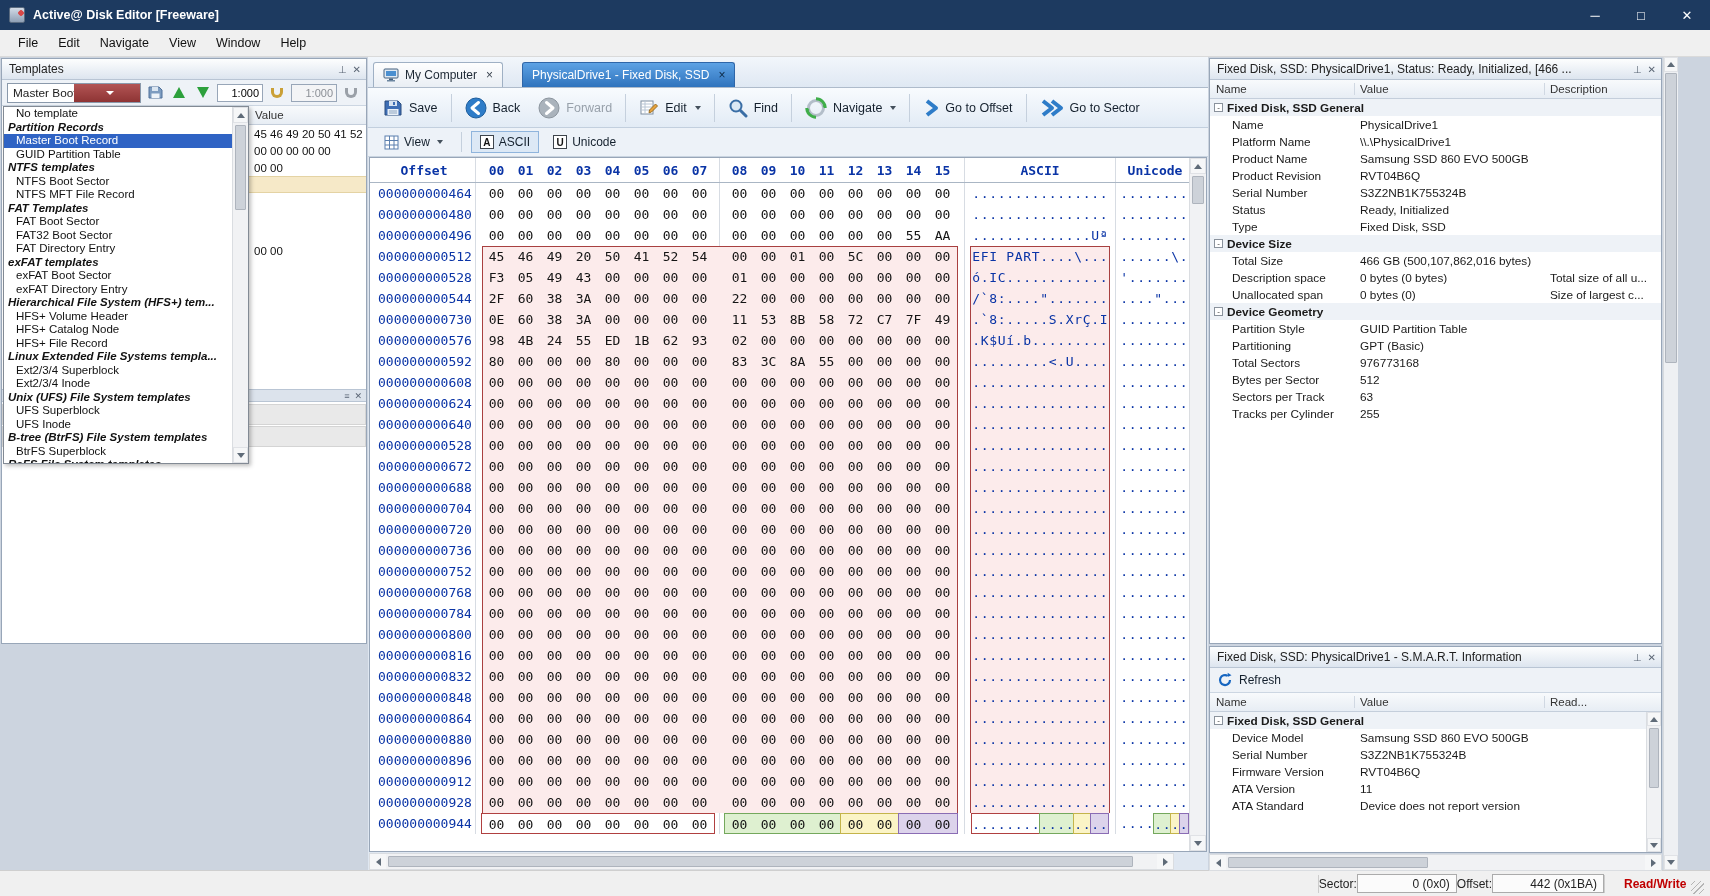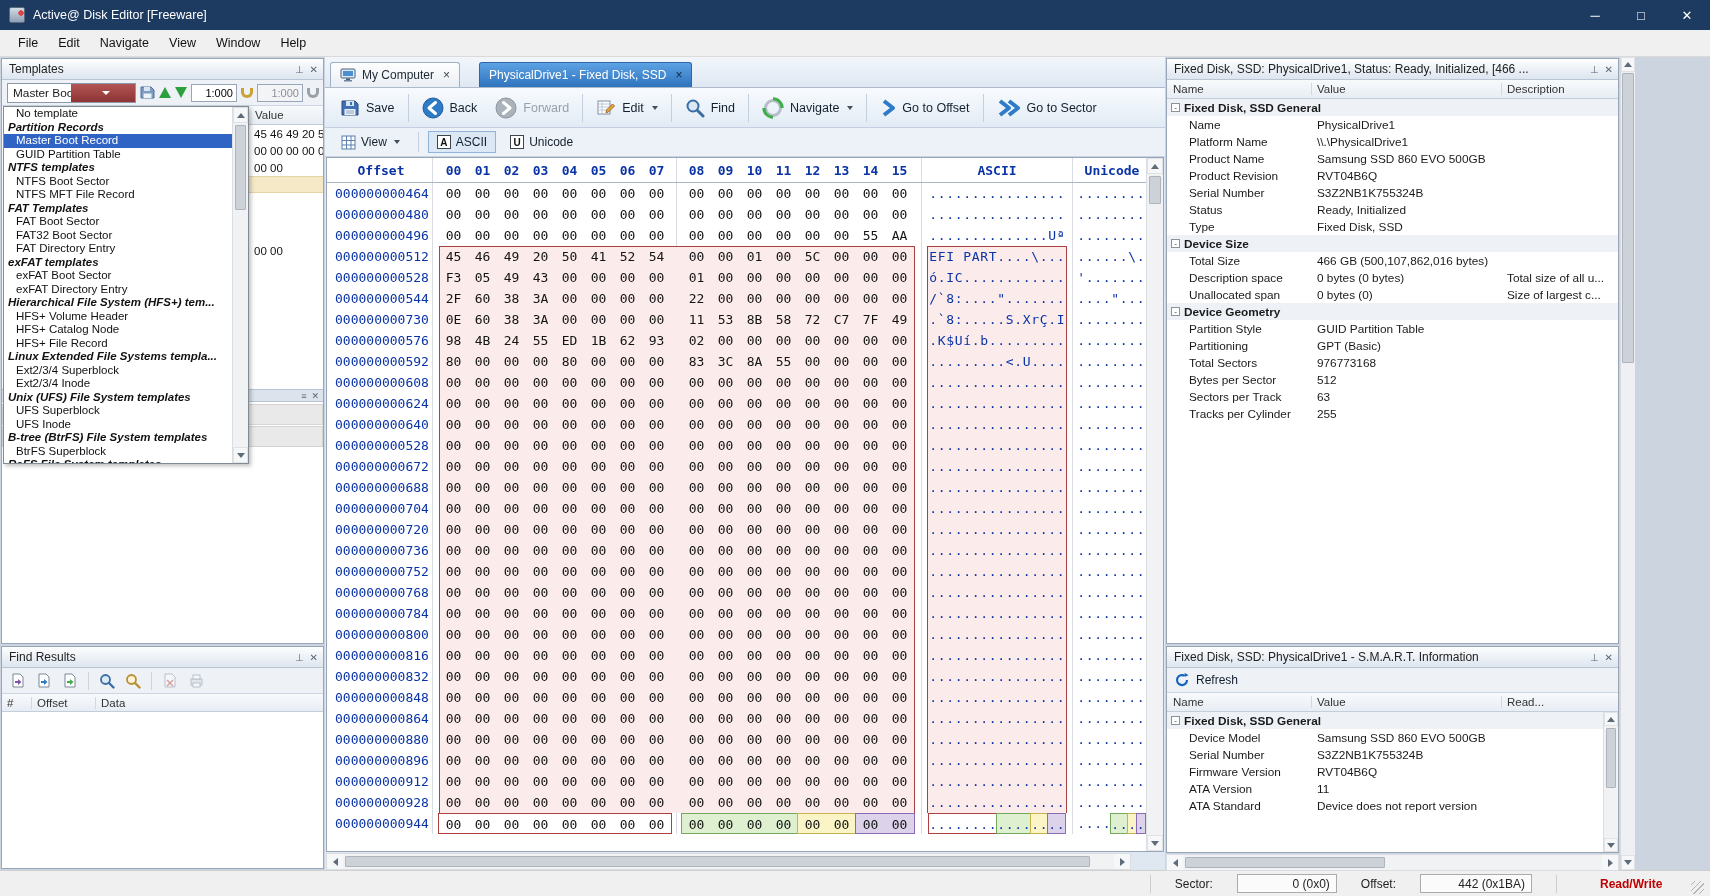--- a/index.html
+++ b/index.html
@@ -4,29 +4,29 @@
 <style>
 * { margin:0; padding:0; box-sizing:border-box; }
 html,body { width:1710px; height:896px; overflow:hidden; }
 body { font-family:"Liberation Sans",sans-serif; font-size:12px; color:#1a1a1a; background:#ccd4df; }
 .window { width:1710px; height:896px; display:flex; flex-direction:column; position:relative; }
 
 
 .titlebar { height:30px; background:#1d3a60; color:#fff; display:flex; align-items:center; flex:none; }
 .app-icon { width:16px; height:16px; margin-left:9px; border-radius:2px; border:1px solid #56central?; border:1px solid #5a6b80;
   background: radial-gradient(circle at 11px 5px, #d84848 0 2.5px, transparent 3px), linear-gradient(#d2dbe6,#8fa0b5); }
-.tb-title { margin-left:8px; font-size:12.5px; }
+.tb-title { margin-left:8px; font-size:12.5px;font-weight:bold; }
 .tb-btns { margin-left:auto; display:flex; height:30px; }
 .tb-btn { width:46px; display:flex; align-items:center; justify-content:center; font-size:13px; color:#fff; }
 .menubar { height:27px; background:#f0f0f0; border-bottom:1px solid #dadada; display:flex; align-items:center; padding-left:8px; flex:none; }
 .menu-item { padding:5px 10px; font-size:12.5px; color:#111; }
 
 
 .main { flex:1; min-height:0; display:flex; }
-.left-col { width:325px; display:flex; flex-direction:column; }
+.left-col { width:368px; display:flex; }
 .center-col { width:840px; display:flex; flex-direction:column; background:#dfe7f1; }
 .right-col { width:455px; display:flex; flex-direction:column; }
 .far-scroll { width:15px; background:#eef0f3; border-left:1px solid #d6dade; position:relative; }
 
 
 .panel { border:1px solid #98a6b8; background:#fff; display:flex; flex-direction:column; margin:1px; overflow:hidden; }
 .panel-header { height:21px; flex:none; background:linear-gradient(#fdfefe,#dde5ef); border-bottom:1px solid #b9c5d4; display:flex; align-items:center; padding:0 5px 0 7px; font-size:12px; color:#222; white-space:nowrap; }
 .ph-icons { margin-left:auto; display:flex; gap:6px; align-items:center; color:#5b6675; font-size:10px; }
 .pin-glyph { font-size:10px; transform:rotate(180deg); display:inline-block; }
 .panel-toolbar { height:26px; flex:none; background:#eef2f7; border-bottom:1px solid #ccd6e2; display:flex; align-items:center; gap:4px; padding:0 5px; }
@@ -142,21 +142,21 @@
 .prow.group { background:#eef2f7; font-weight:bold; }
 .p-name { width:145px; padding-left:22px; white-space:nowrap; overflow:hidden; flex:none; display:flex; align-items:center; gap:4px; }
 .group .p-name { padding-left:4px; width:340px; }
 .expander { width:9px; height:9px; border:1px solid #8a929c; background:#fff; color:#333; font-size:8px; line-height:7px; text-align:center; flex:none; font-weight:normal; }
 .p-value { width:190px; padding-left:5px; white-space:nowrap; overflow:hidden; flex:none; }
 .group .p-value { width:0; padding:0; }
 .p-desc { flex:1; padding-left:5px; white-space:nowrap; overflow:hidden; }
 .refresh-bar { height:25px; flex:none; background:#eef2f7; border-bottom:1px solid #ccd6e2; display:flex; align-items:center; gap:6px; padding-left:7px; font-size:12px; color:#14202d; }
 
 
-.statusbar { height:26px; flex:none; background:#f0f0f0; border-top:1px solid #cfcfcf; display:flex; align-items:center; justify-content:flex-end; gap:24px; padding-right:6px; font-size:12px; color:#222; }
+.statusbar { height:26px; flex:none; background:#f0f0f0; border-top:1px solid #cfcfcf; display:flex; align-items:center; justify-content:flex-end; gap:0; padding-right:6px; font-size:12px; color:#222; }
 .sb-box { border:1px solid #ababab; background:#fbfbfb; height:19px; display:flex; align-items:center; justify-content:flex-end; padding:0 6px; }
 .sb-box.w1 { width:100px; }
 .sb-box.w2 { width:112px; }
 .sb-mode { color:#c00000; font-weight:bold; width:86px;padding-left:19px; }
 .sb-sep { width:1px; height:18px; background:#cdcdcd; }
 .grip { width:13px; height:13px; background:repeating-linear-gradient(-45deg, transparent 0 3px, #b5b5b5 3px 4px); align-self:flex-end; margin-bottom:2px; }
 </style>
 </head>
 <body>
 

